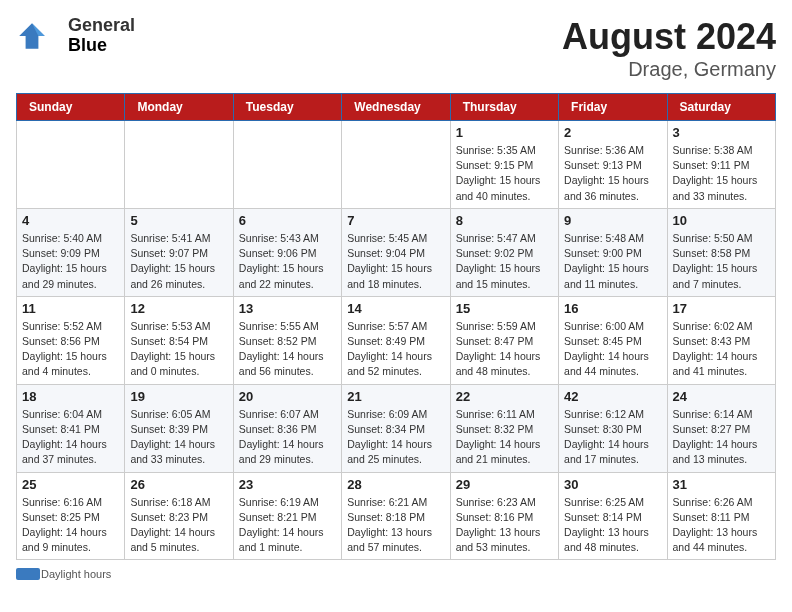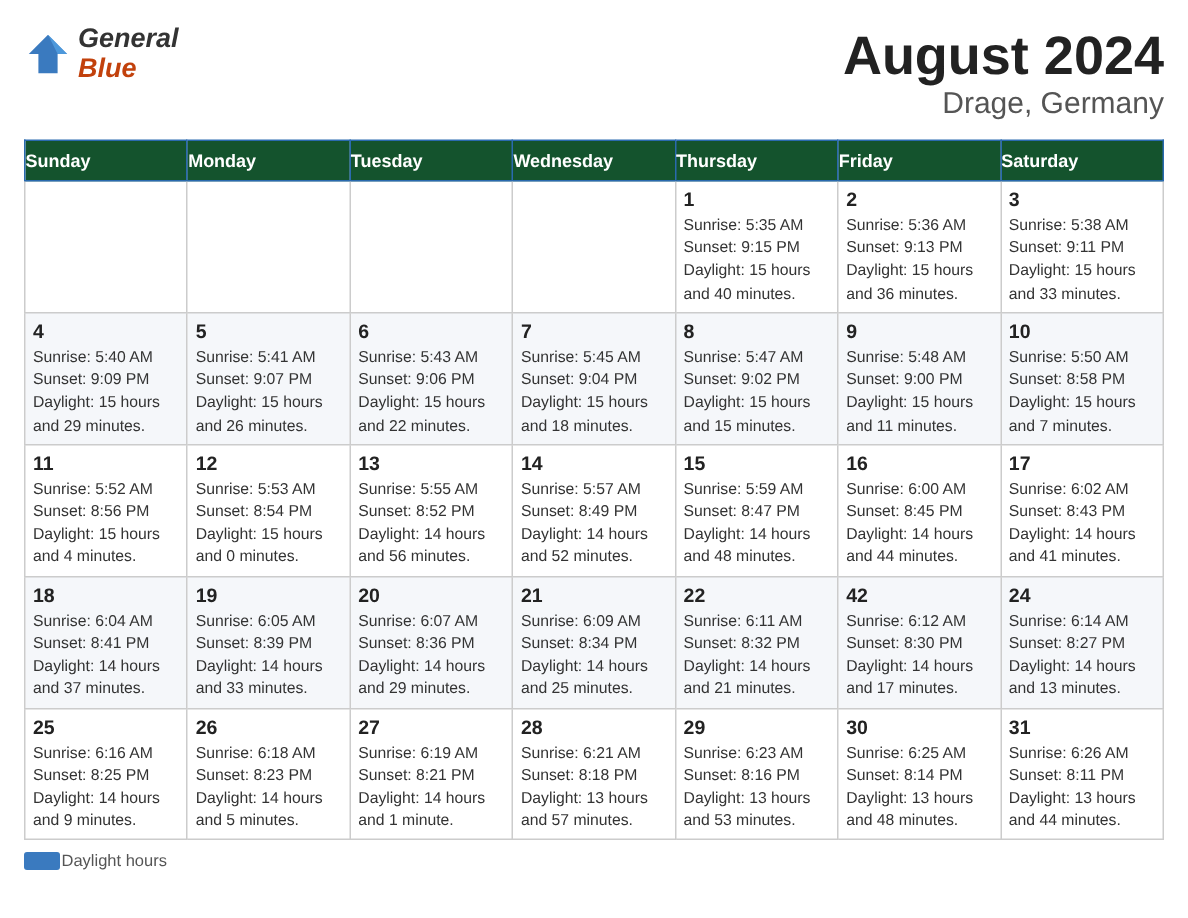--- a/index.html
+++ b/index.html
@@ -12,31 +12,30 @@
     }
     .header {
       display: flex;
       justify-content: space-between;
       align-items: flex-start;
       margin-bottom: 12px;
     }
     .logo {
       display: flex;
       align-items: center;
-      gap: 4px;
-      font-style: italic;
+      gap: 20px;
     }
     .logo-text {
       font-size: 18px;
       font-weight: bold;
       color: #333;
       line-height: 1.1;
     }
     .logo-text span {
-      color: #c2410c;
+      color: #000000;
     }
     .logo-icon {
       width: 32px;
       height: 32px;
     }
     .title-block {
       text-align: right;
     }
     .month-title {
       font-size: 36px;
@@ -46,24 +45,24 @@
     .location {
       font-size: 20px;
       color: #555;
     }
     .calendar {
       width: 100%;
       border-collapse: collapse;
       font-size: 11px;
     }
     .calendar th {
-      background: #14532d;
+      background: #b91c1c;
       color: #fff;
       text-align: left;
-      padding: 6px 0;
+      padding: 6px 12px;
       font-size: 12px;
       font-weight: 600;
       border: 1px solid #2a6aaf;
     }
     .calendar td {
       border: 1px solid #ccc;
       vertical-align: top;
       padding: 4px 5px;
       width: calc(100% / 7);
       min-height: 80px;
@@ -246,21 +245,21 @@
       <tr>
         <td>
           <div class="day-number">25</div>
           <div class="day-info">Sunrise: 6:16 AM<br>Sunset: 8:25 PM<br>Daylight: 14 hours and 9 minutes.</div>
         </td>
         <td>
           <div class="day-number">26</div>
           <div class="day-info">Sunrise: 6:18 AM<br>Sunset: 8:23 PM<br>Daylight: 14 hours and 5 minutes.</div>
         </td>
         <td>
-          <div class="day-number">27</div>
+          <div class="day-number">23</div>
           <div class="day-info">Sunrise: 6:19 AM<br>Sunset: 8:21 PM<br>Daylight: 14 hours and 1 minute.</div>
         </td>
         <td>
           <div class="day-number">28</div>
           <div class="day-info">Sunrise: 6:21 AM<br>Sunset: 8:18 PM<br>Daylight: 13 hours and 57 minutes.</div>
         </td>
         <td>
           <div class="day-number">29</div>
           <div class="day-info">Sunrise: 6:23 AM<br>Sunset: 8:16 PM<br>Daylight: 13 hours and 53 minutes.</div>
         </td>

